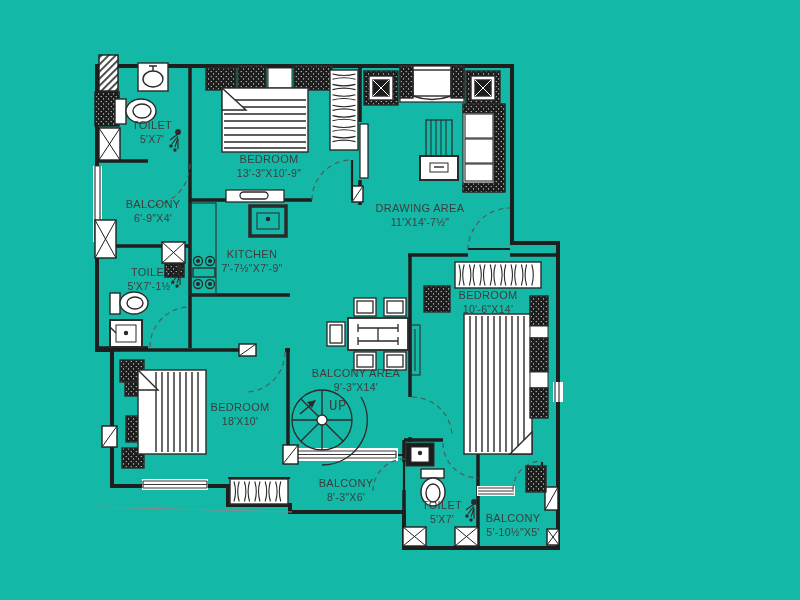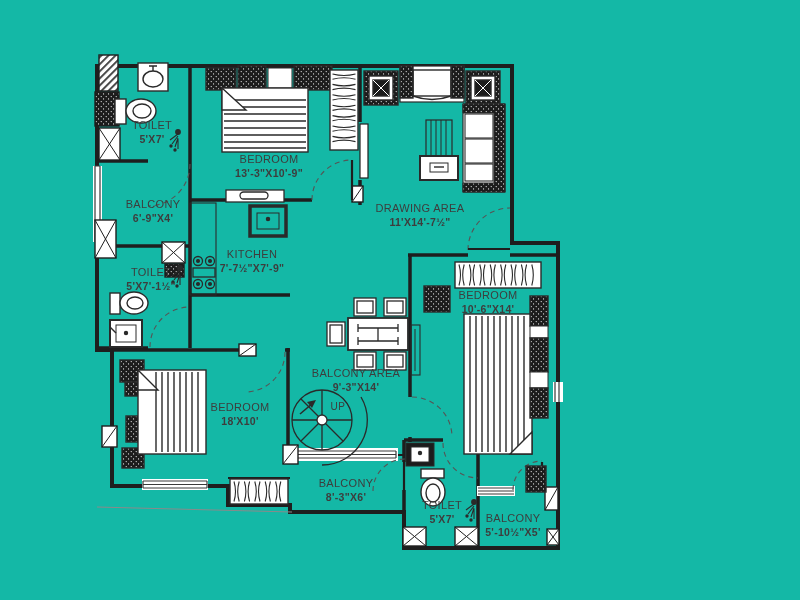--- a/index.html
+++ b/index.html
@@ -1,23 +1,23 @@
 <!DOCTYPE html>
 <html><head>
 <meta charset="utf-8">
 <style>
   html,body{margin:0;padding:0;background:#fff;}
   .plan{position:relative;width:800px;height:600px;background:#14b8a6;overflow:hidden;
         font-family:"Liberation Sans",sans-serif;}
   .plan svg{position:absolute;left:0;top:0;}
   .room-label{position:absolute;transform:translate(-50%,-50%);text-align:center;
       font-size:11px;line-height:1.25;color:#3d3d3d;letter-spacing:.3px;white-space:nowrap;}
-  .room-label .dims{display:block;font-size:10.5px;font-weight:bold;}
-  .up-label{position:absolute;transform:translate(-50%,-50%);font-size:10px;color:#3d3d3d;
-      letter-spacing:.5px;}
+  .room-label .dims{display:block;font-size:10.5px;}
+  .up-label{position:absolute;transform:translate(-50%,-50%);font-size:14px;color:#3d3d3d;
+      letter-spacing:.5px;font-family:Liberation Mono, monospace;}
 </style>
 </head>
 <body>
 
 <div class="plan">
 
 <svg width="800" height="600" viewBox="0 0 800 600">
   <defs>
     <pattern id="speck" width="5" height="5" patternUnits="userSpaceOnUse">
       <rect width="5" height="5" fill="#1c1c1c"></rect>

